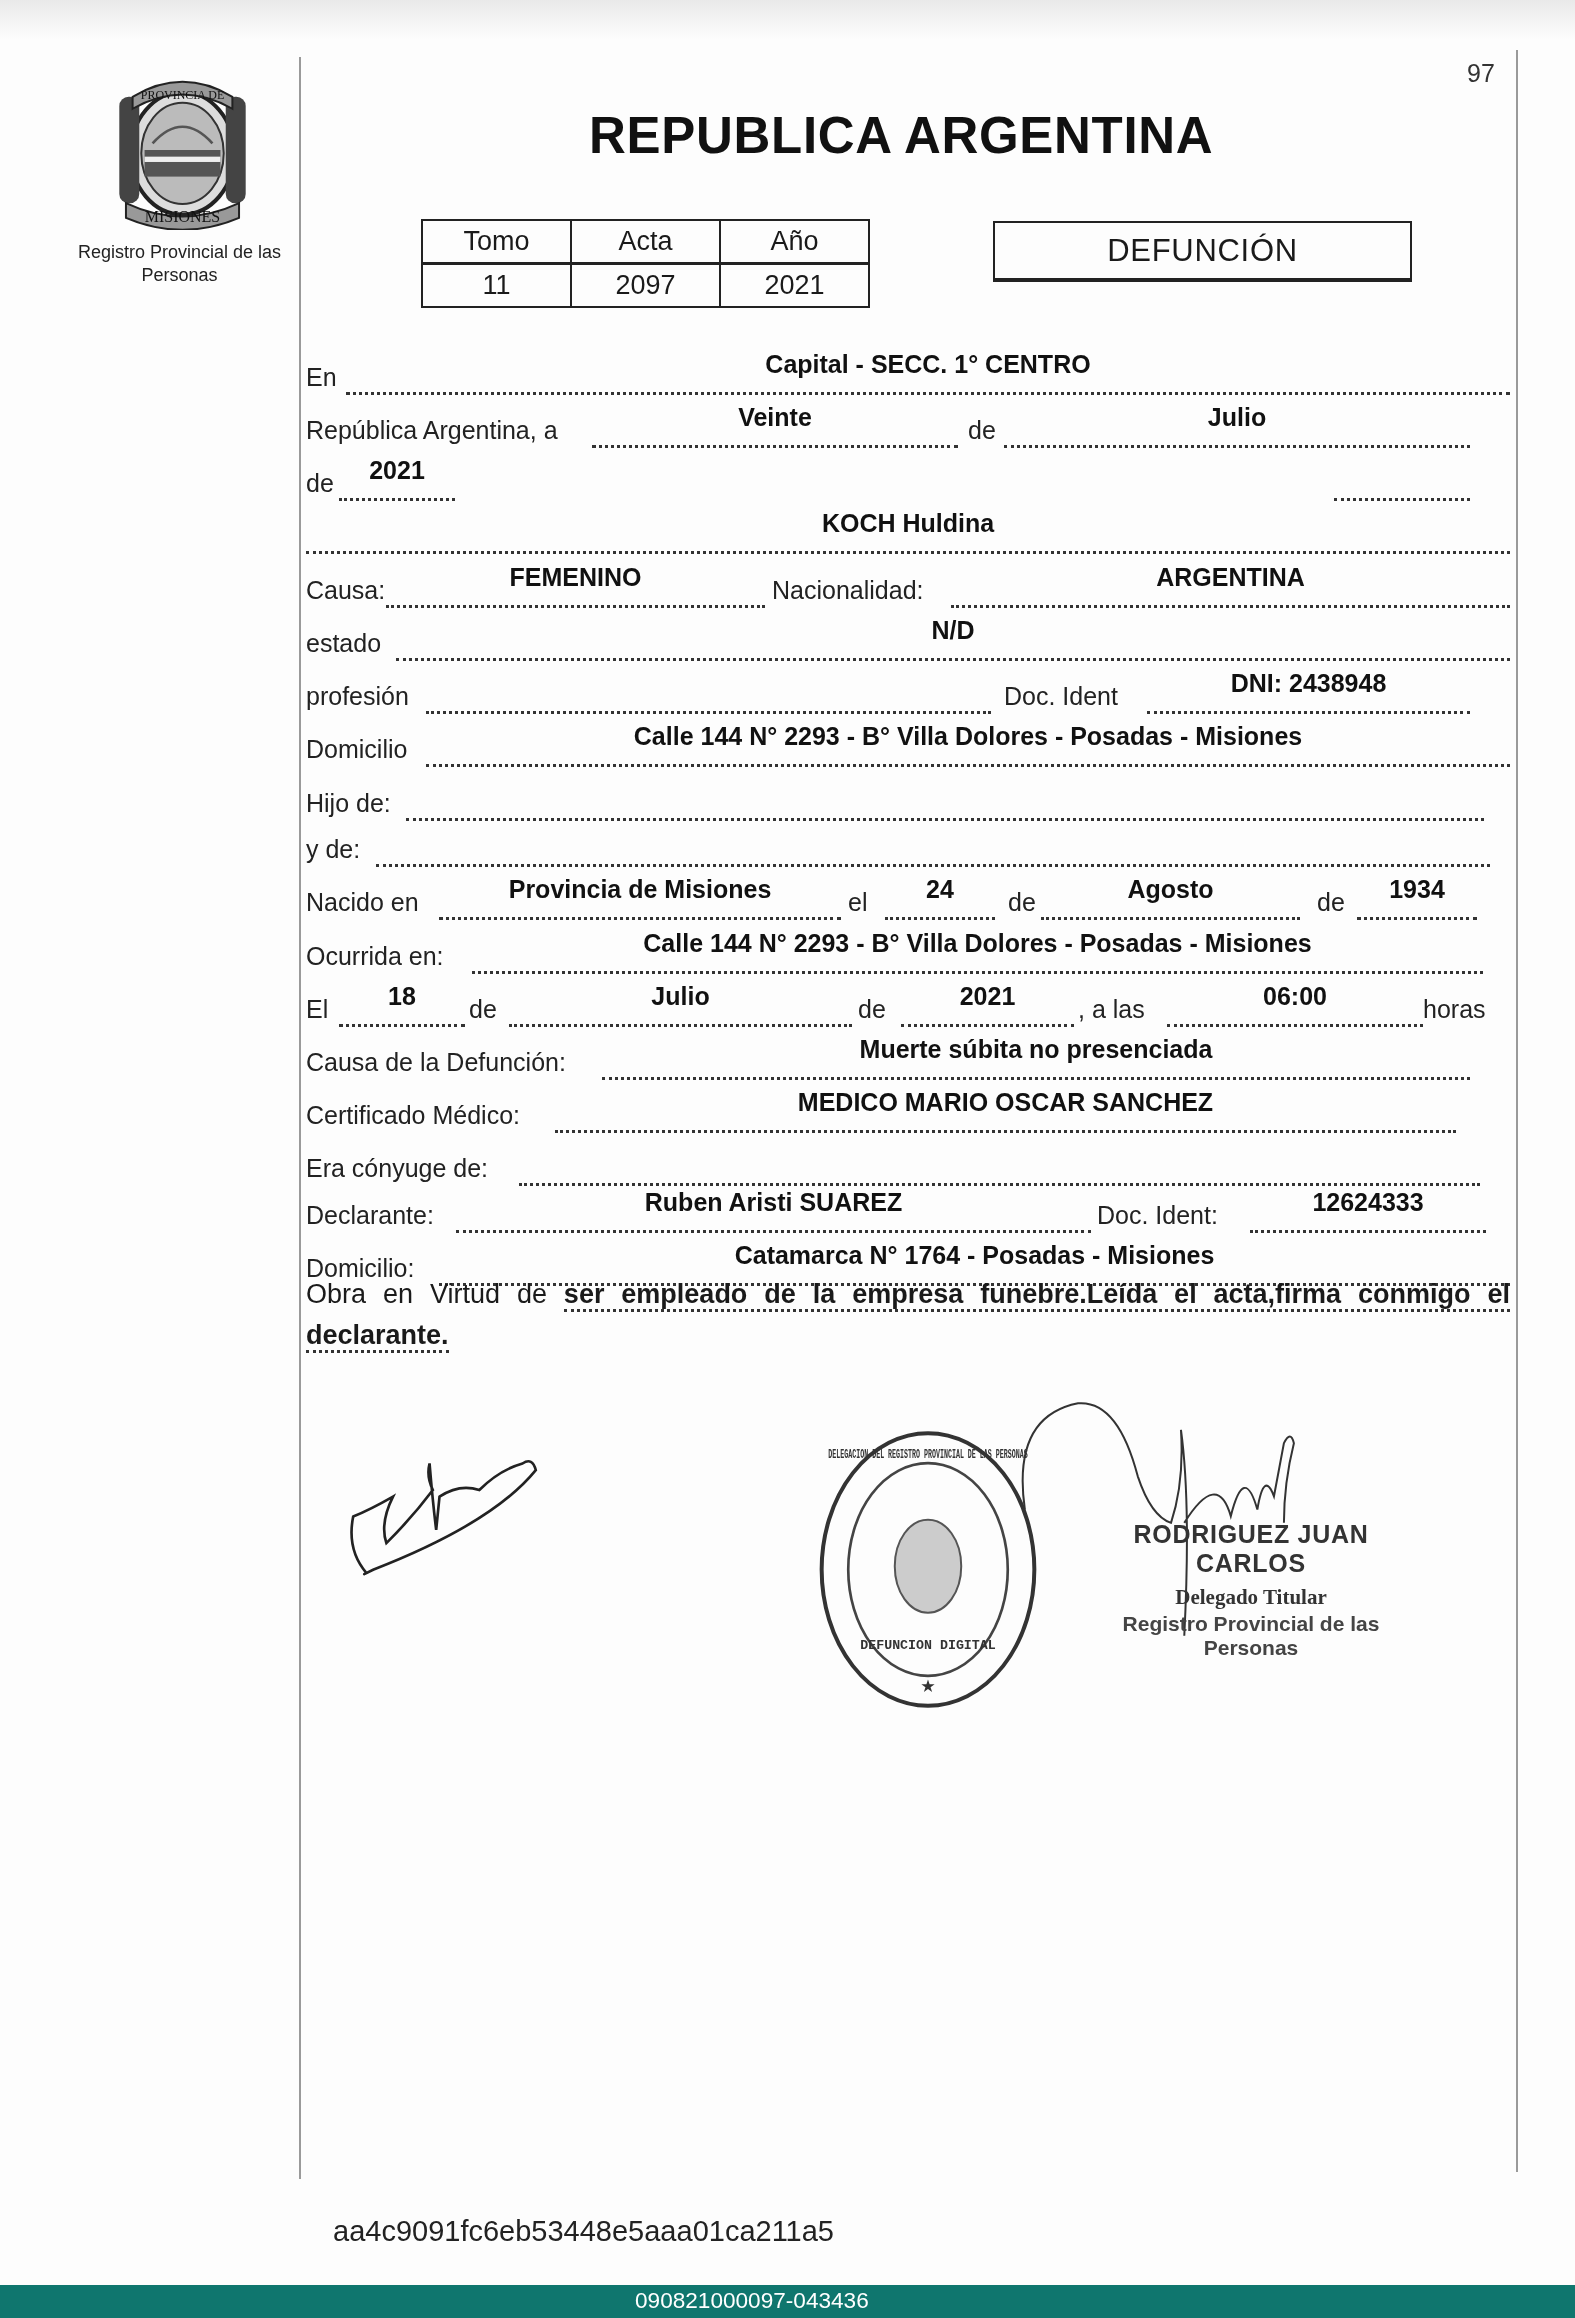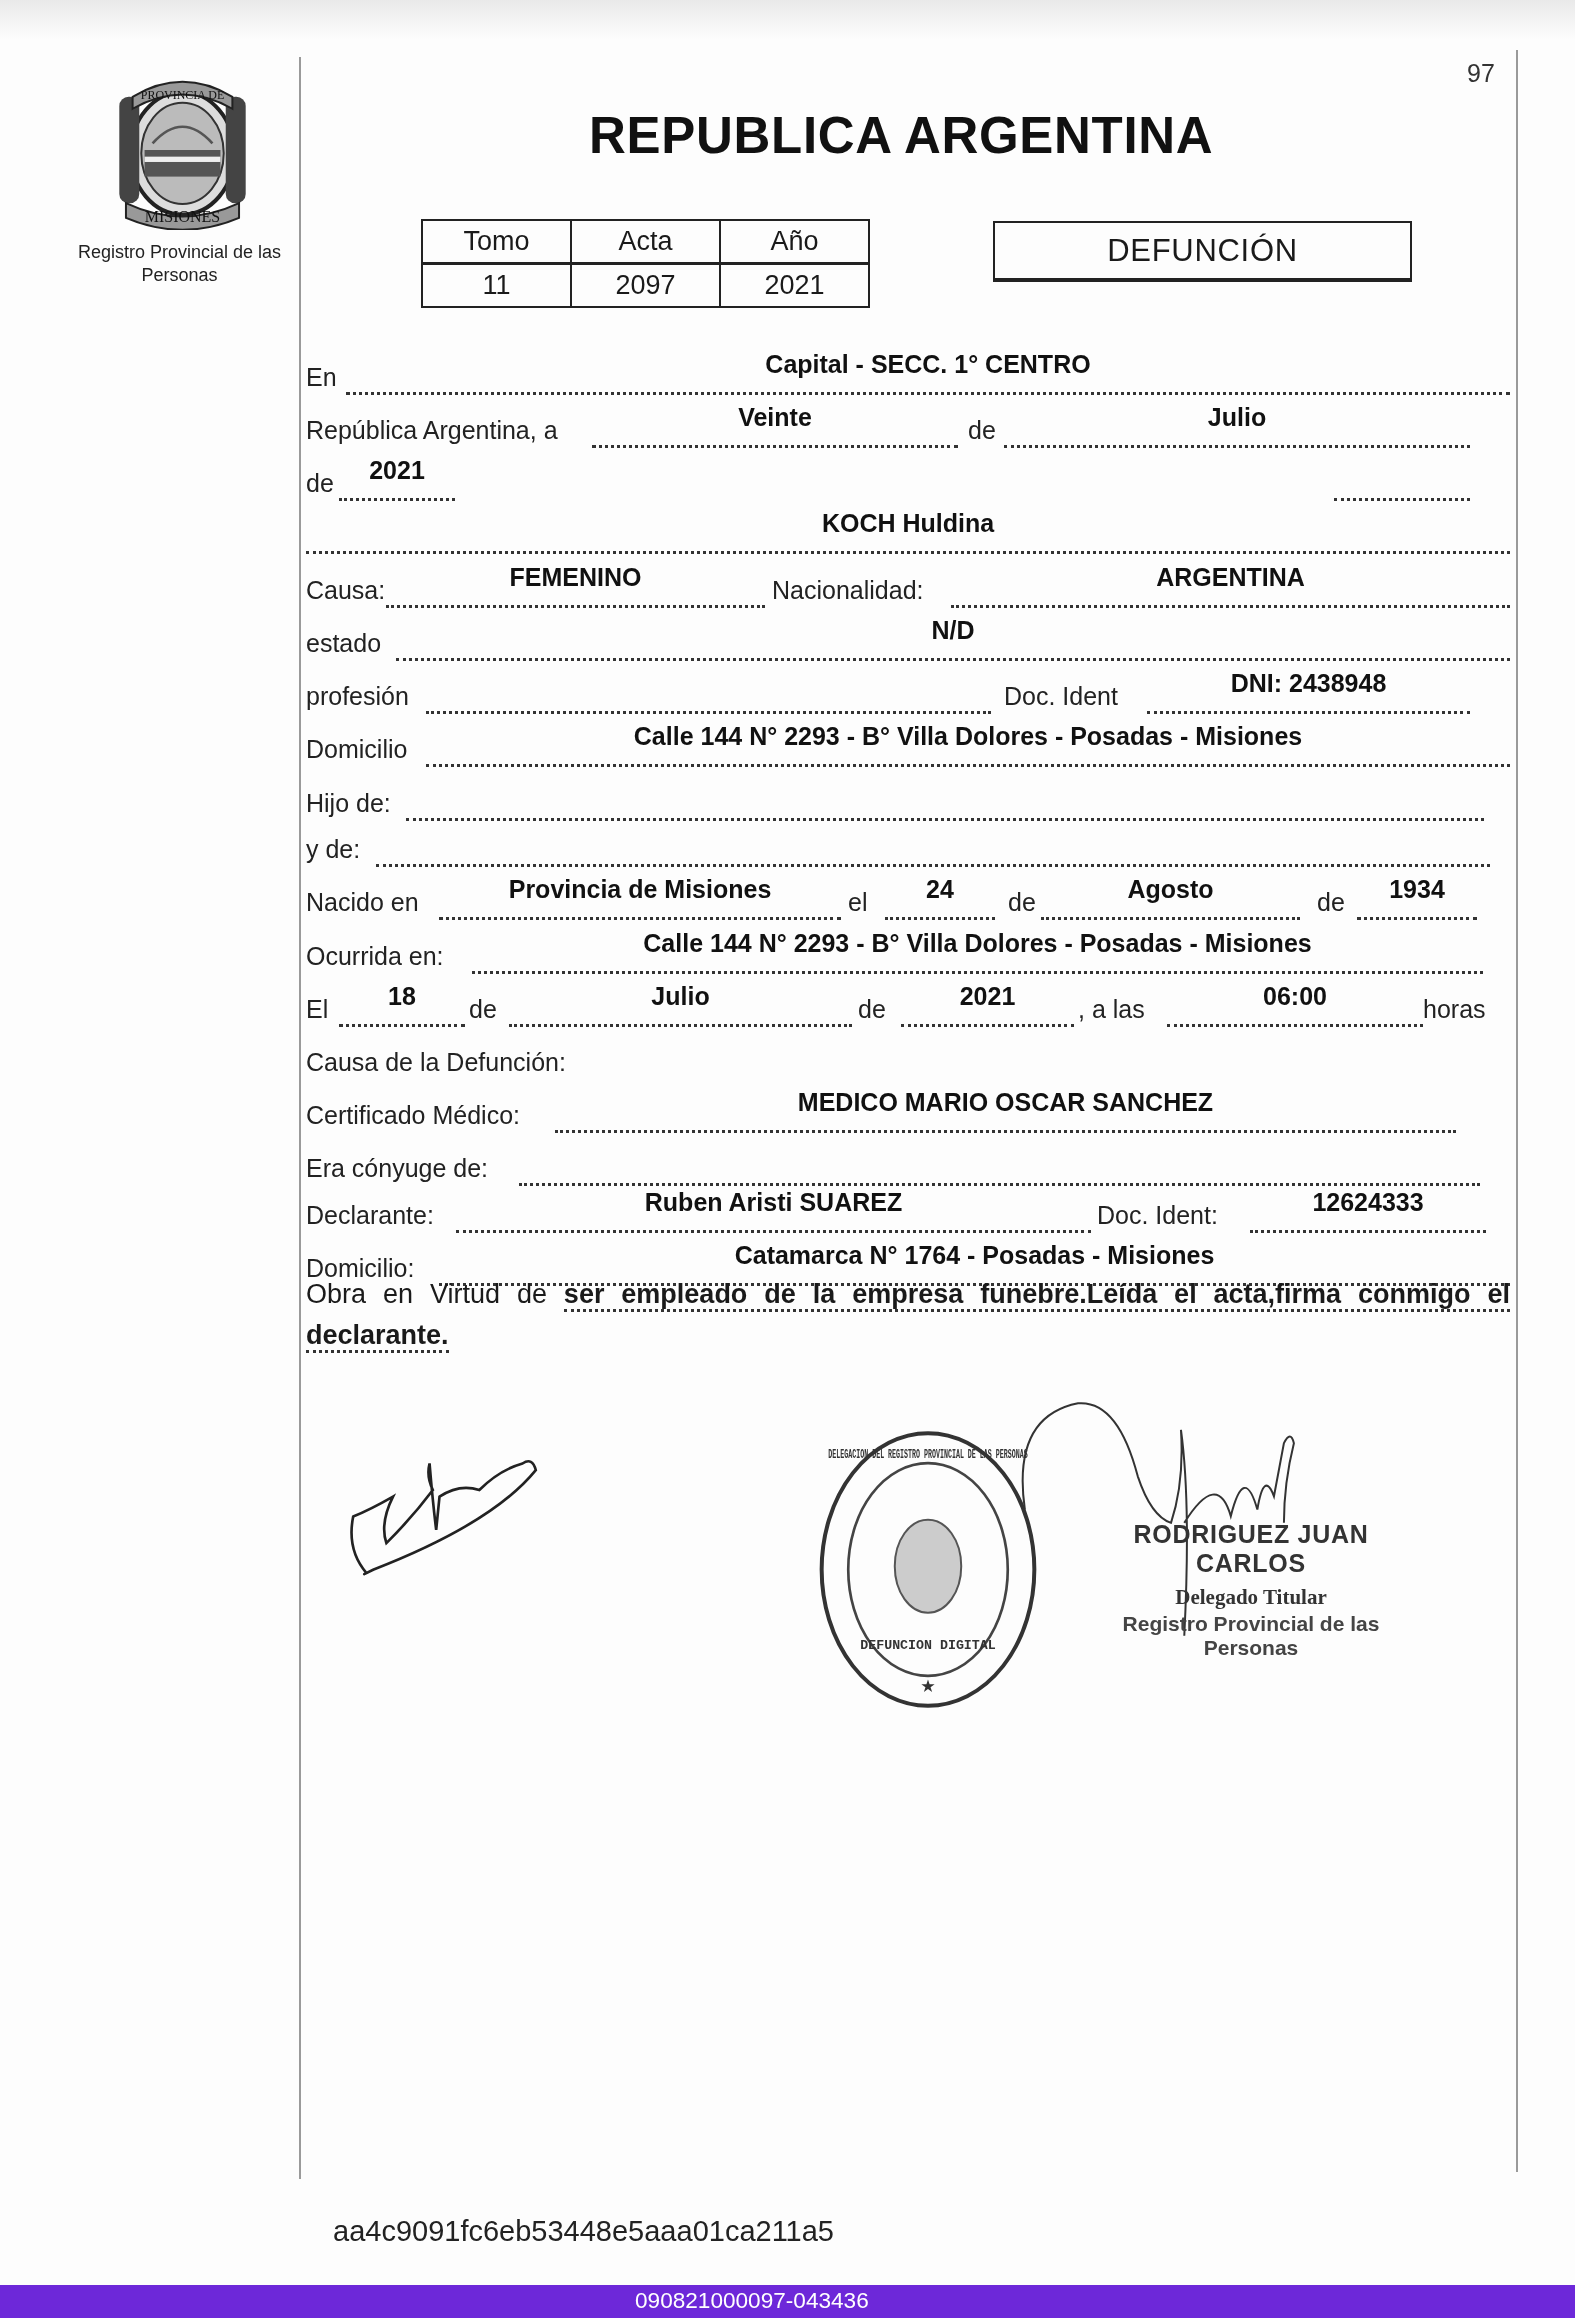--- a/index.html
+++ b/index.html
@@ -25,21 +25,21 @@
   .obra { position:absolute; left:306px; top:1270px; width:1204px; font-size:27px; line-height:41px; }
   .obra .txt { font-weight:bold; border-bottom:3.3px dotted #333; }
   .seal { left:815px; top:1423px; width:226px; height:293px; }
   .sig1 { left:333px; top:1417px; width:213px; height:166px; }
   .officer { left:1078px; top:1520px; width:346px; text-align:center; }
   .officer .n { font-size:25px; font-weight:bold; color:#333; letter-spacing:0.7px; }
   .officer .r { font-size:21px; font-weight:bold; font-family:"Liberation Serif", serif; color:#333; margin-top:6.7px; }
   .officer .o { font-size:21px; font-weight:bold; color:#444; margin-top:2.7px; }
   .sig2 { left:1018px; top:1390px; width:399px; height:279px; }
   .hash { left:333px; top:2215px; font-size:29px; color:#222; }
-  .footer { left:0; top:2285px; width:1575px; height:33px; background:#6d28d9; }
+  .footer { left:0; top:2285px; width:1575px; height:33px; background:#0f766e; }
   .footer span { position:absolute; left:635px; top:2.7px; color:#fff; font-size:22.6px; }
 </style>
 </head>
 <body>
 
 <div class="topfade"></div>
 <div class="vline" style="left:299px;top:57px;height:2122px;"></div>
 <div class="vline" style="left:1516px;top:50px;height:2122px;"></div>
 
 <div class="abs logo">
@@ -200,20 +200,23 @@
     </div>
   <span class="lbl" style="left:772px;">, a las</span>
   <div class="fld" style="left:861px;width:256px;">
       <div class="val">06:00</div>
     </div>
   <span class="lbl" style="left:1117px;">horas</span>
 </div>
 
 <div class="row" style="top:1031px;">
   <span class="lbl" style="left:0;">Causa de la Defunción:</span>
+  <div class="fld" style="left:296px;width:868px;">
+      <div class="val">Muerte súbita no presenciada</div>
+    </div>
 </div>
 
 <div class="row" style="top:1084px;">
   <span class="lbl" style="left:0;">Certificado Médico:</span>
   <div class="fld" style="left:249px;width:901px;">
       <div class="val">MEDICO MARIO OSCAR SANCHEZ</div>
     </div>
 </div>
 
 <div class="row" style="top:1137px;">

